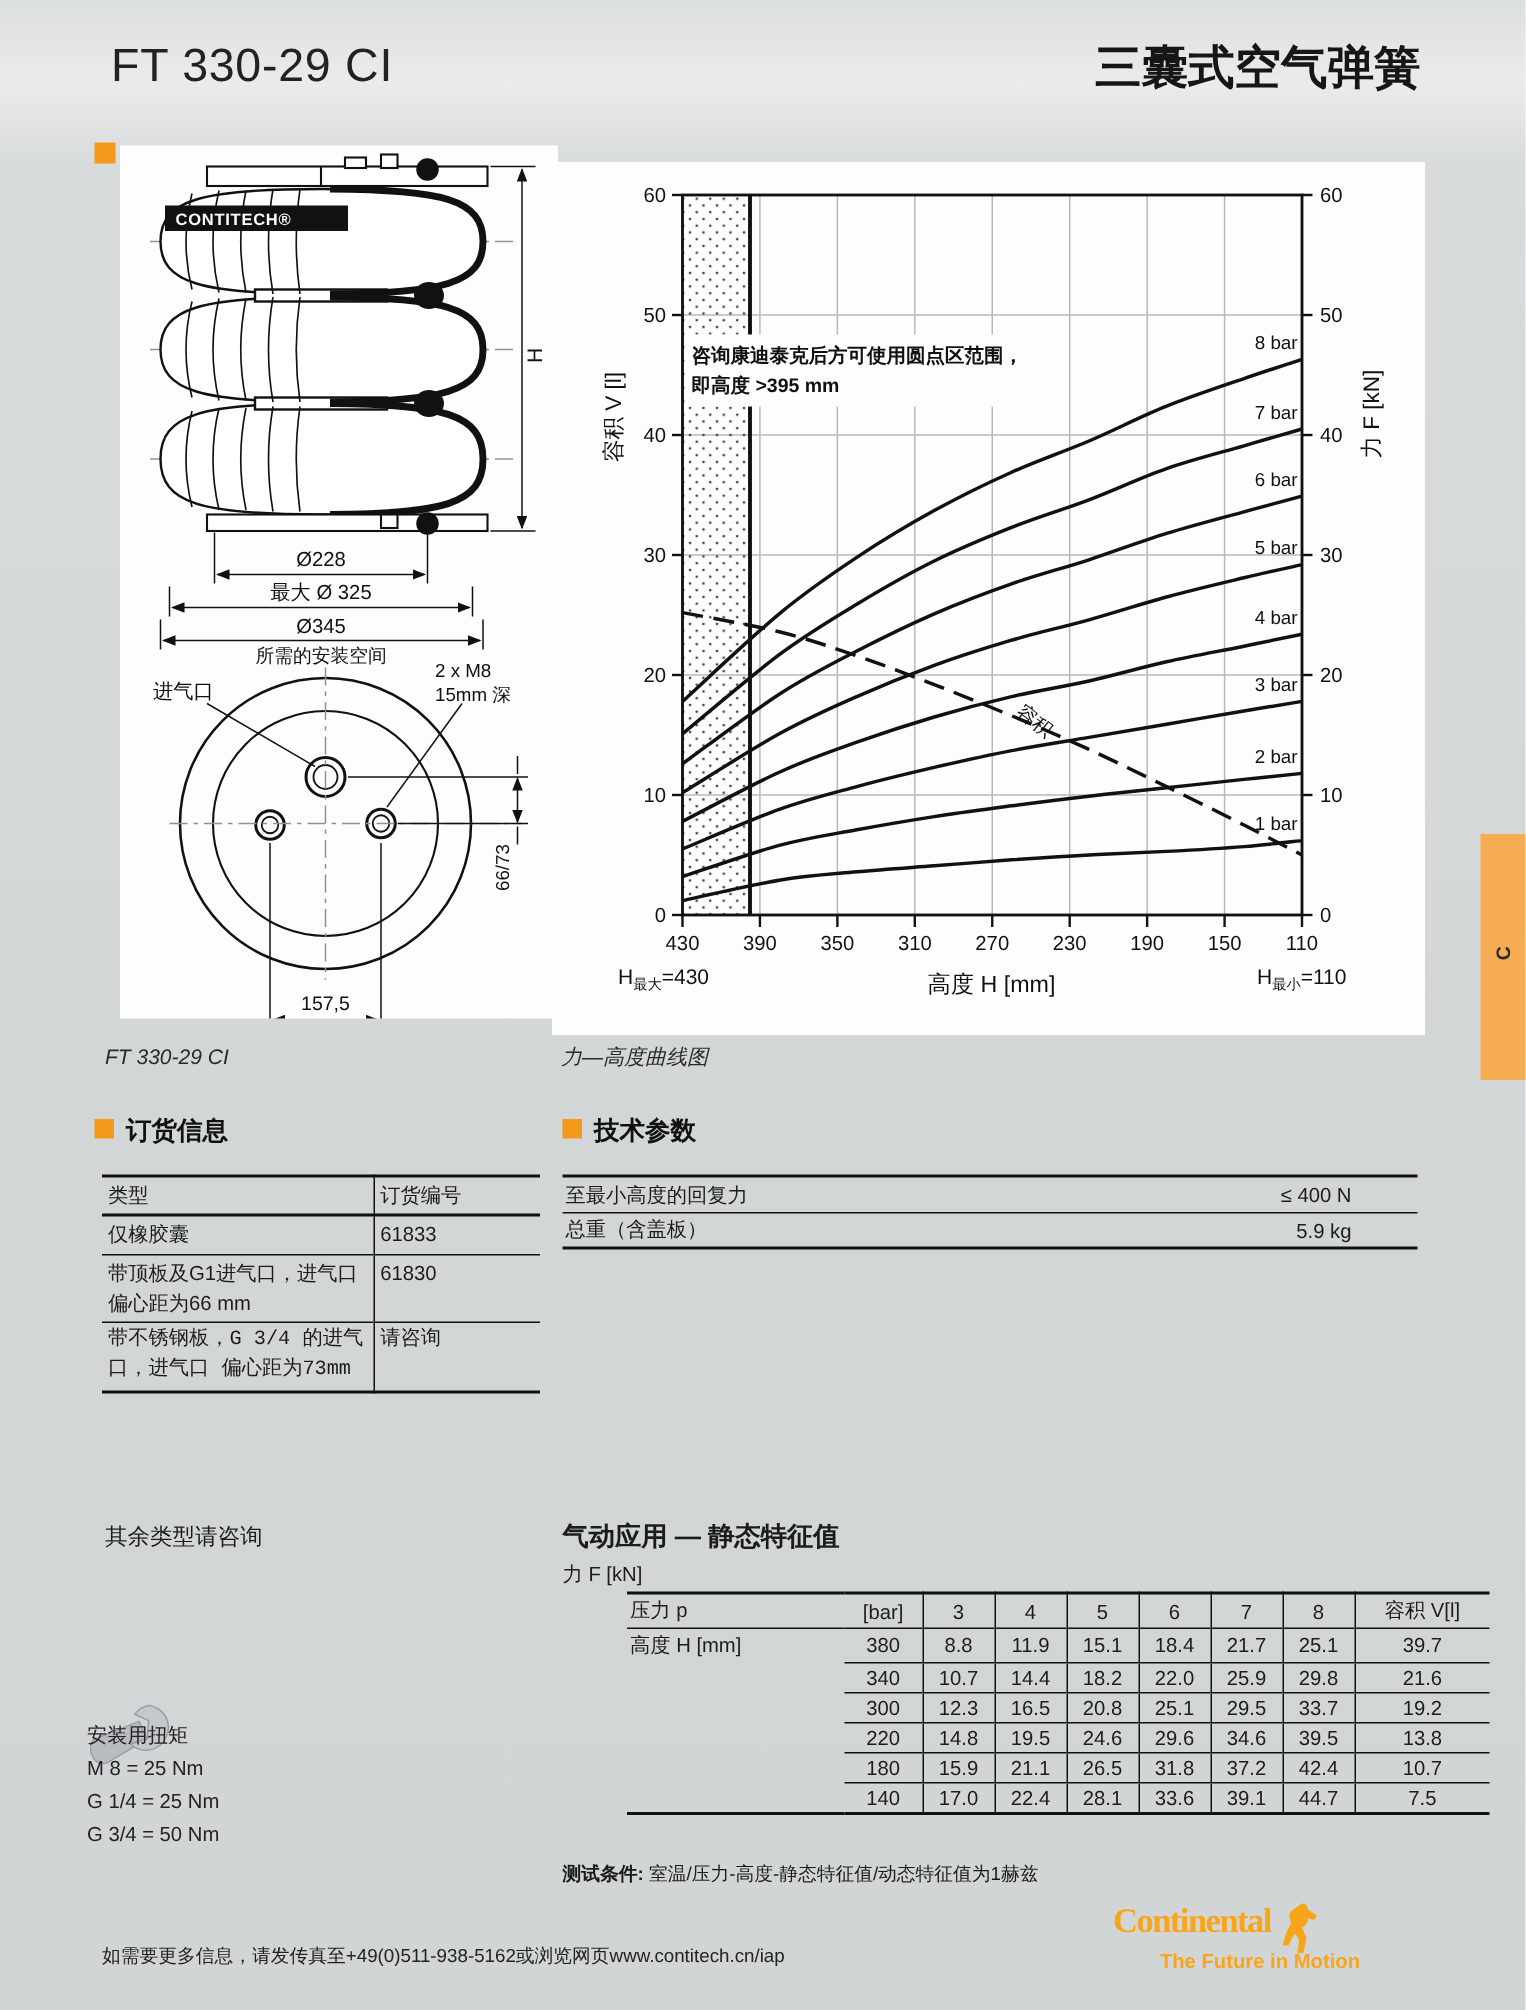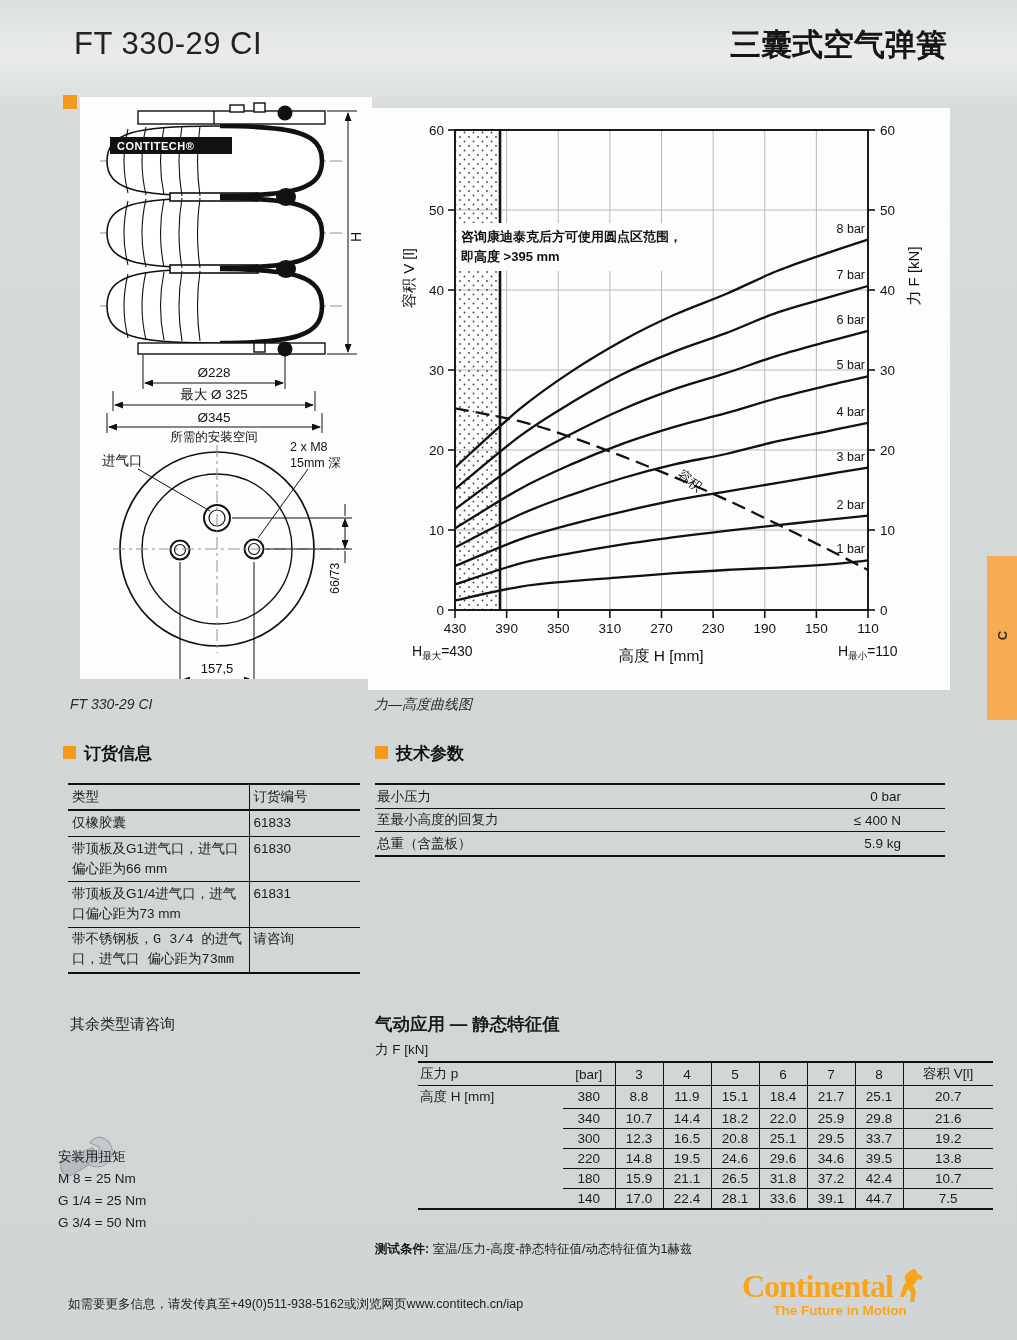--- a/index.html
+++ b/index.html
@@ -40,21 +40,21 @@
   .pneutab thead tr{border-bottom:1.8px solid #111;}
   .pneutab td.vline{border-left:1.5px solid #111;}
   .pneutab tbody tr+tr td:not(.plab){border-top:1.5px solid #111;}
   .pneunote{left:375px;top:1241px;font-size:12.5px;color:#1a1a1a;}
   .pneunote b{font-weight:700;}
   
   .torque{left:58px;top:1146px;width:192px;text-align:left;font-size:13.5px;line-height:22px;color:#222;}
   
   .contact{left:68px;top:1296px;font-size:12.5px;color:#222;}
   .logo-wrap{left:742px;top:1268px;width:220px;}
-  .logo-text{font-size:32px;font-weight:700;color:#F9A51B;letter-spacing:-1px;font-family:"Liberation Serif",serif;white-space:nowrap;}
+  .logo-text{font-size:23px;font-weight:700;color:#F9A51B;letter-spacing:-1px;font-family:"Liberation Serif",serif;white-space:nowrap;}
   .logo-tag{margin-top:-2px;text-align:center;font-size:13.5px;font-weight:700;color:#F9A51B;width:196px;}
   
   .side-tab{left:987px;top:556px;width:30px;height:164px;background:#F6AC52;}
   .side-tab span{position:absolute;left:-60px;top:72px;width:150px;transform:rotate(-90deg);
                  font-size:13px;color:#2b2b2b;text-align:center;white-space:nowrap;}
   .side-tab b{font-weight:700;}
   svg text{font-family:"Liberation Sans",sans-serif;}
 </style>
 </head>
 <body>
@@ -319,42 +319,34 @@
         <tr>
           <td>仅橡胶囊</td>
           <td>61833</td>
         </tr>
 
         <tr>
           <td>带顶板及G1进气口，进气口偏心距为66 mm</td>
           <td>61830</td>
         </tr>
 
-        <tr>
-          <td>带顶板及G1/4进气口，进气口偏心距为73 mm</td>
-          <td>61831</td>
-        </tr>
 
         <tr>
           <td>带不锈钢板，G 3/4 的进气口，进气口 偏心距为73mm</td>
           <td>请咨询</td>
         </tr>
       </tbody>
   </table>
   <div class="abs ordnote">其余类型请咨询</div>
 
   <div class="abs osq" style="left:375px;top:746px;width:13px;height:13px;"></div>
   <div class="abs sec-title" style="left:396px;top:742px;">技术参数</div>
   <table class="abs techtab">
     <tbody id="tech-body">
 
-        <tr>
-          <td>最小压力</td>
-          <td class="val">0 bar</td>
-        </tr>
 
         <tr>
           <td>至最小高度的回复力</td>
           <td class="val">≤ 400 N</td>
         </tr>
 
         <tr>
           <td>总重（含盖板）</td>
           <td class="val">5.9 kg</td>
         </tr>
@@ -392,21 +384,21 @@
 
         <tr>
           <td class="plab">高度 H [mm]</td>
           <td>380</td>
           <td class="vline">8.8</td>
           <td class="vline">11.9</td>
           <td class="vline">15.1</td>
           <td class="vline">18.4</td>
           <td class="vline">21.7</td>
           <td class="vline">25.1</td>
-          <td class="vline">20.7</td>
+          <td class="vline">39.7</td>
         </tr>
 
         <tr>
           <td class="plab"></td>
           <td>340</td>
           <td class="vline">10.7</td>
           <td class="vline">14.4</td>
           <td class="vline">18.2</td>
           <td class="vline">22.0</td>
           <td class="vline">25.9</td>

